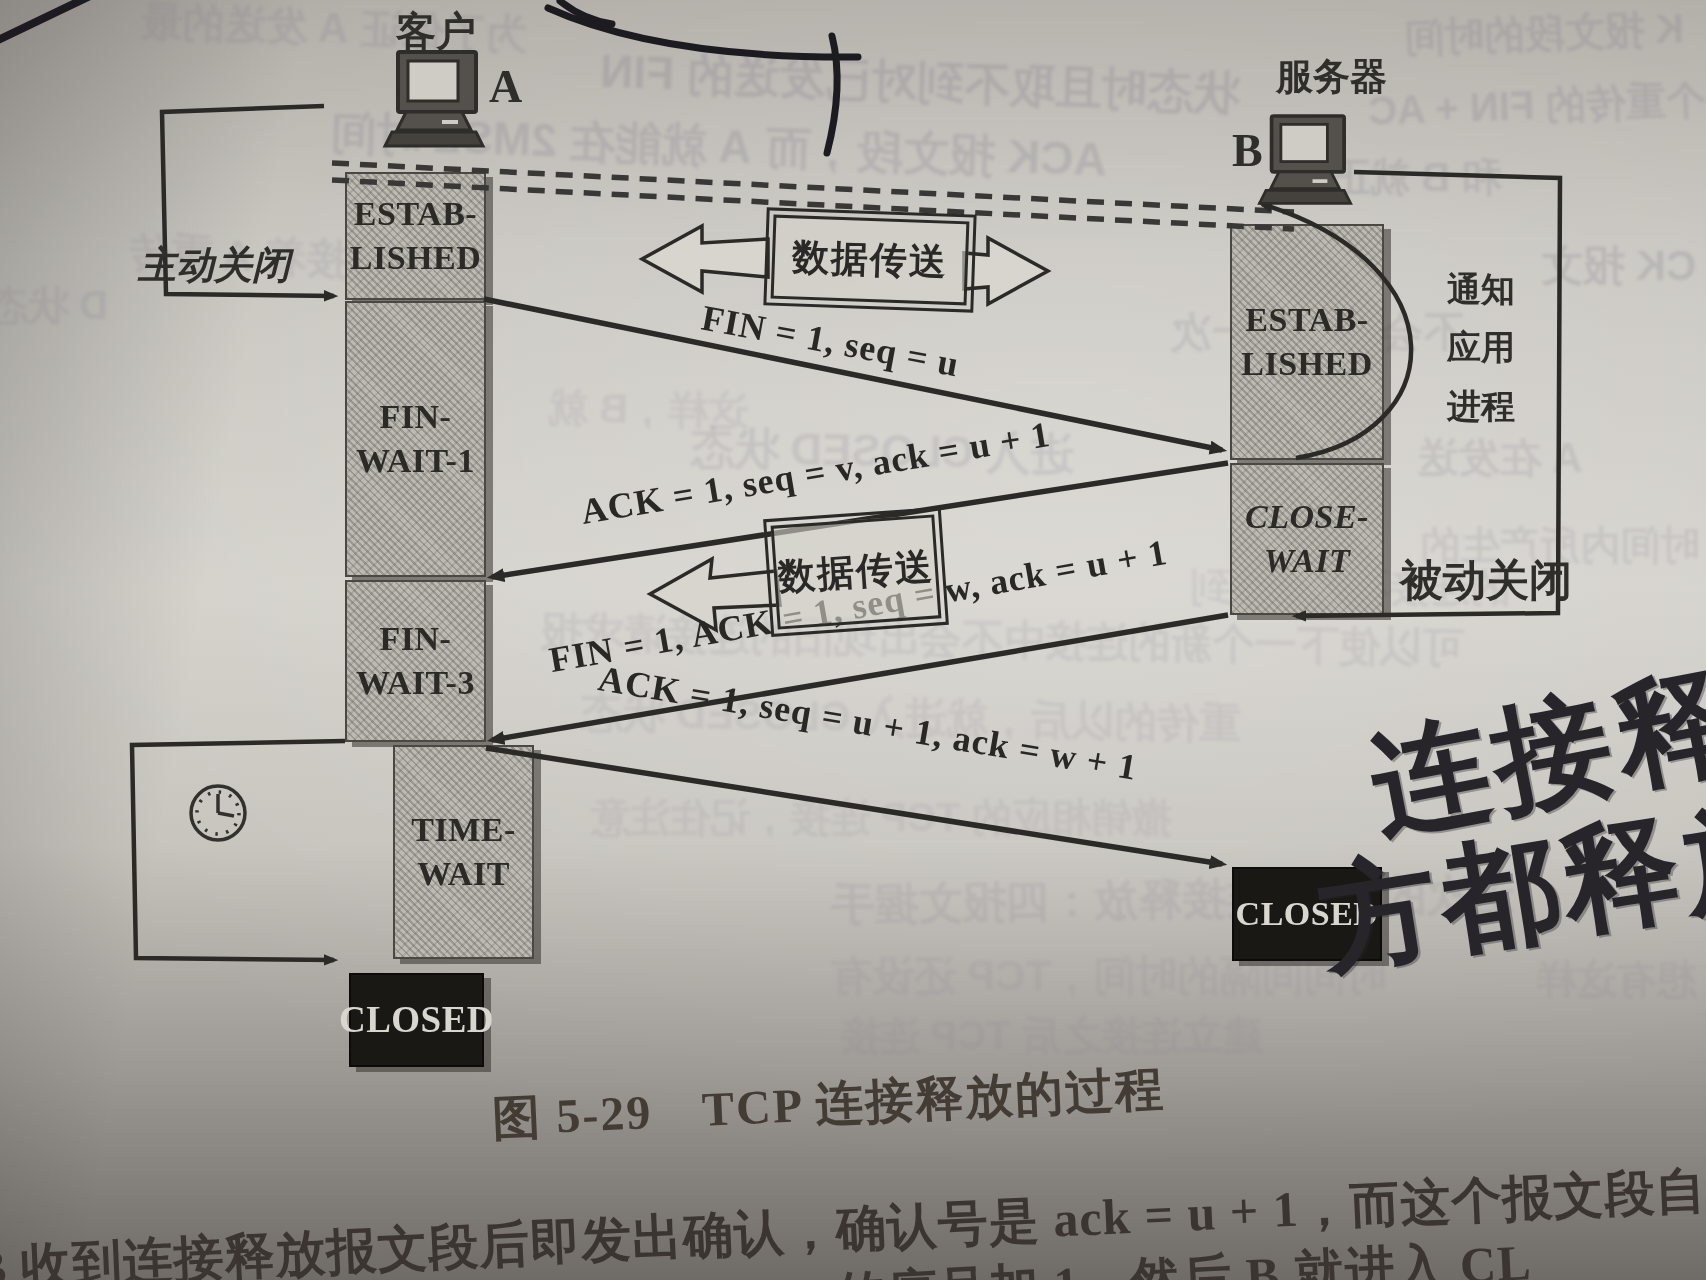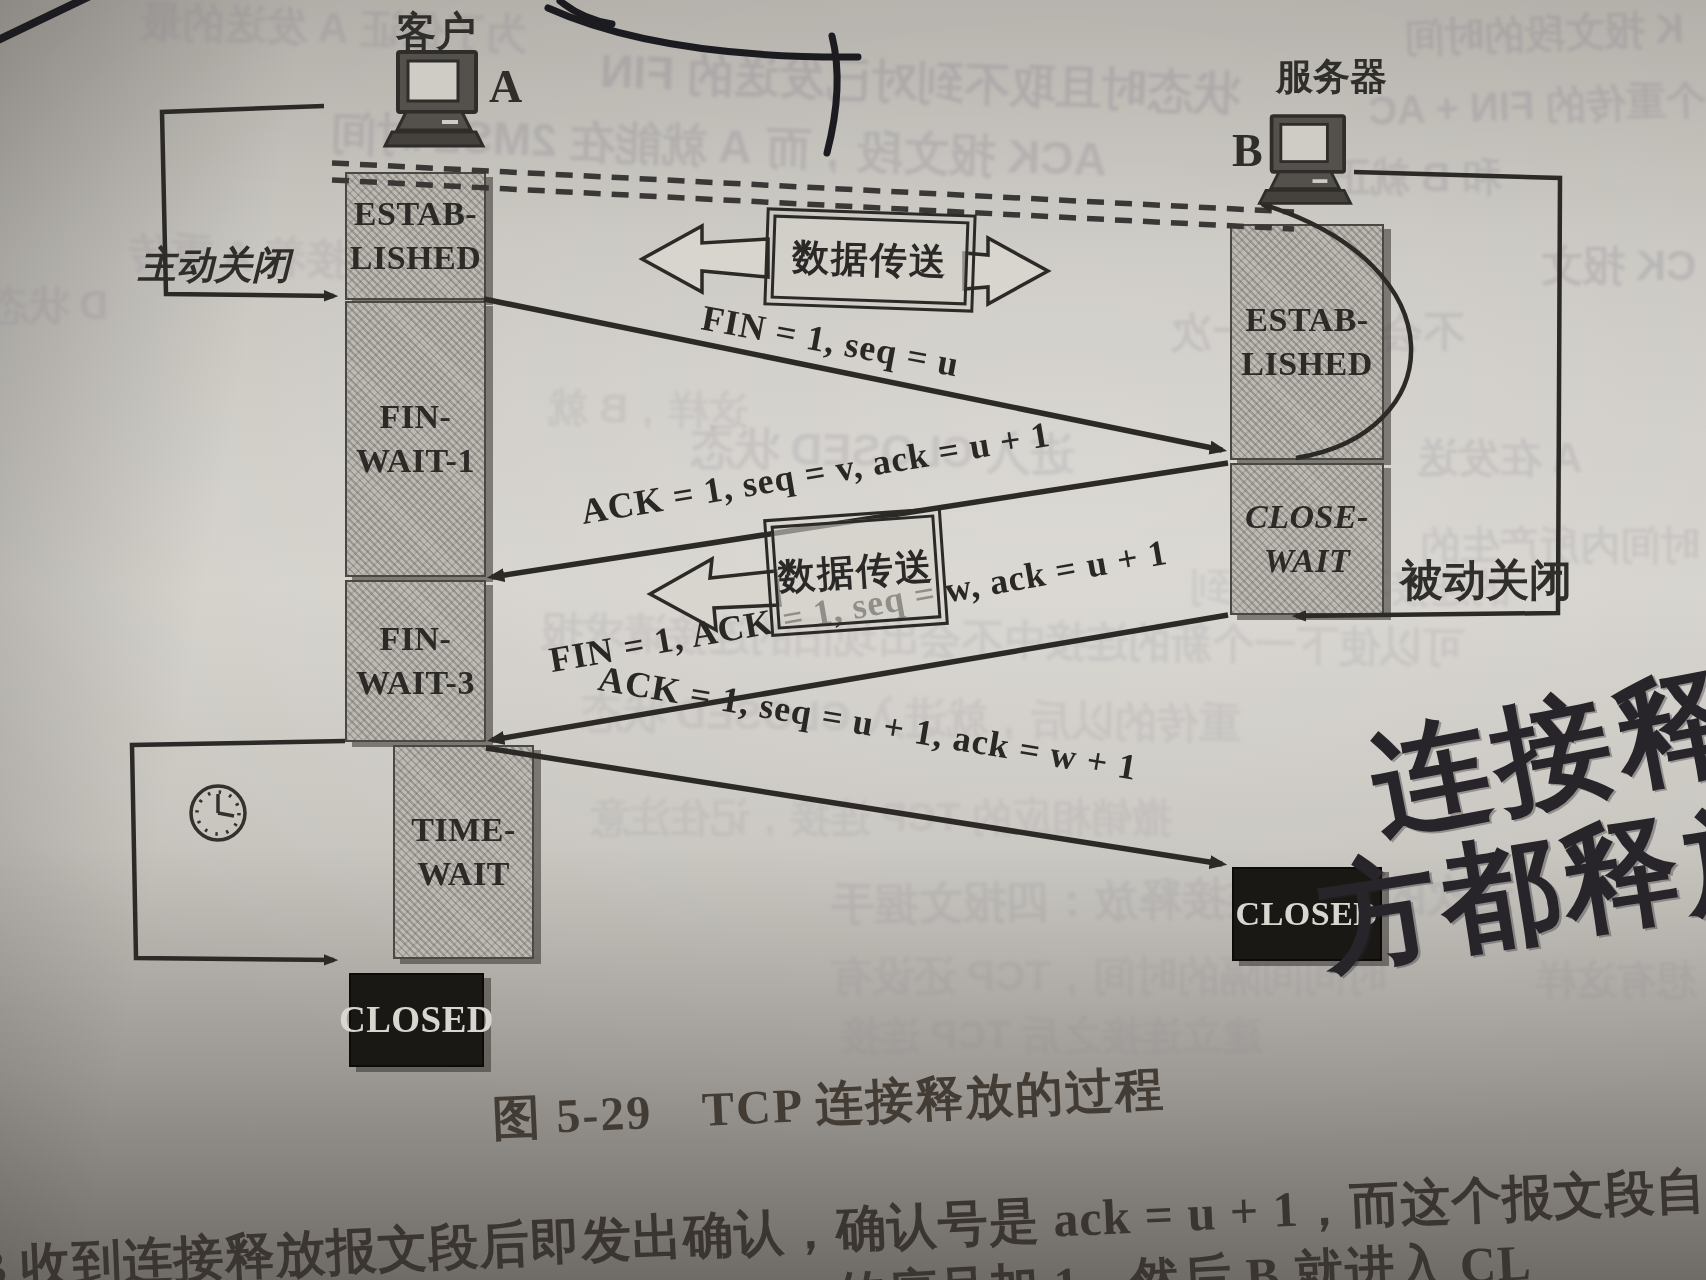--- a/index.html
+++ b/index.html
@@ -202,20 +202,25 @@
   <div class="box dark" id="st-b-closed">
     <span>CLOSED</span>
   </div>
 
   <div class="lbl" id="lbl-client">客户</div>
   <div class="lbl" id="lbl-a">A</div>
   <div class="lbl" id="lbl-server">服务器</div>
   <div class="lbl" id="lbl-b">B</div>
   <div class="lbl" id="lbl-active-close">主动关闭</div>
   <div class="lbl" id="lbl-passive-close">被动关闭</div>
+  <div class="lbl" id="lbl-notify">
+    <span>通知</span>
+    <span>应用</span>
+    <span>进程</span>
+  </div>
 
   <div class="msg" id="msg-0">FIN = 1, seq = u</div>
   <div class="msg" id="msg-1">ACK = 1, seq = v, ack = u + 1</div>
   <div class="msg" id="msg-2">FIN = 1, ACK = 1, seq = w, ack = u + 1</div>
   <div class="msg" id="msg-3">ACK = 1, seq = u + 1, ack = w + 1</div>
 
   <div class="dt-box" id="dt-1">
     <span>数据传送</span>
   </div>
   <div class="dt-box" id="dt-2">

